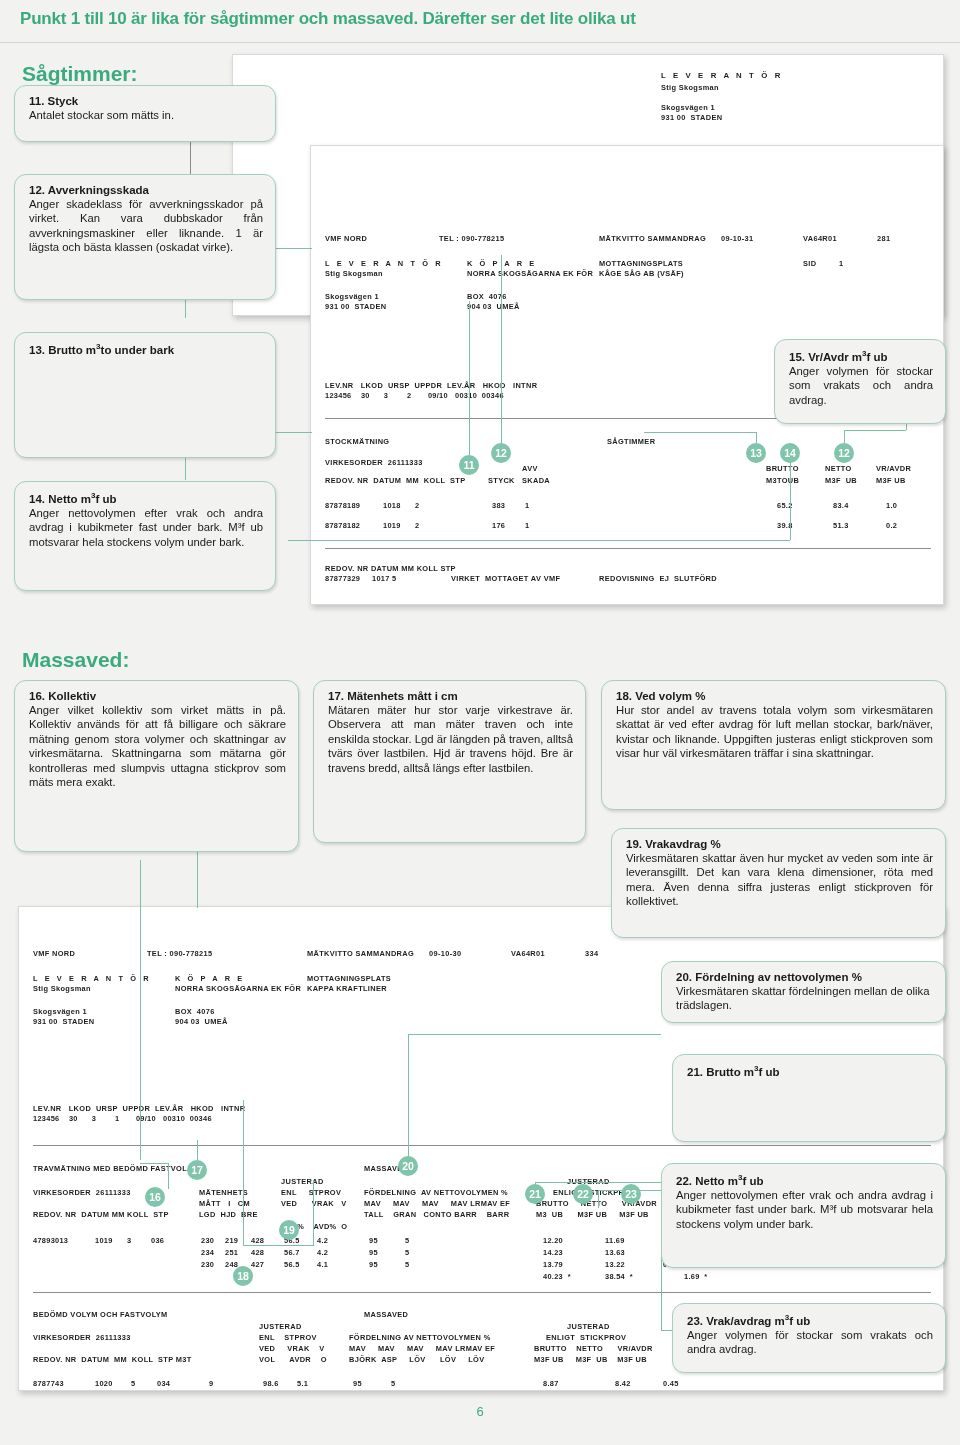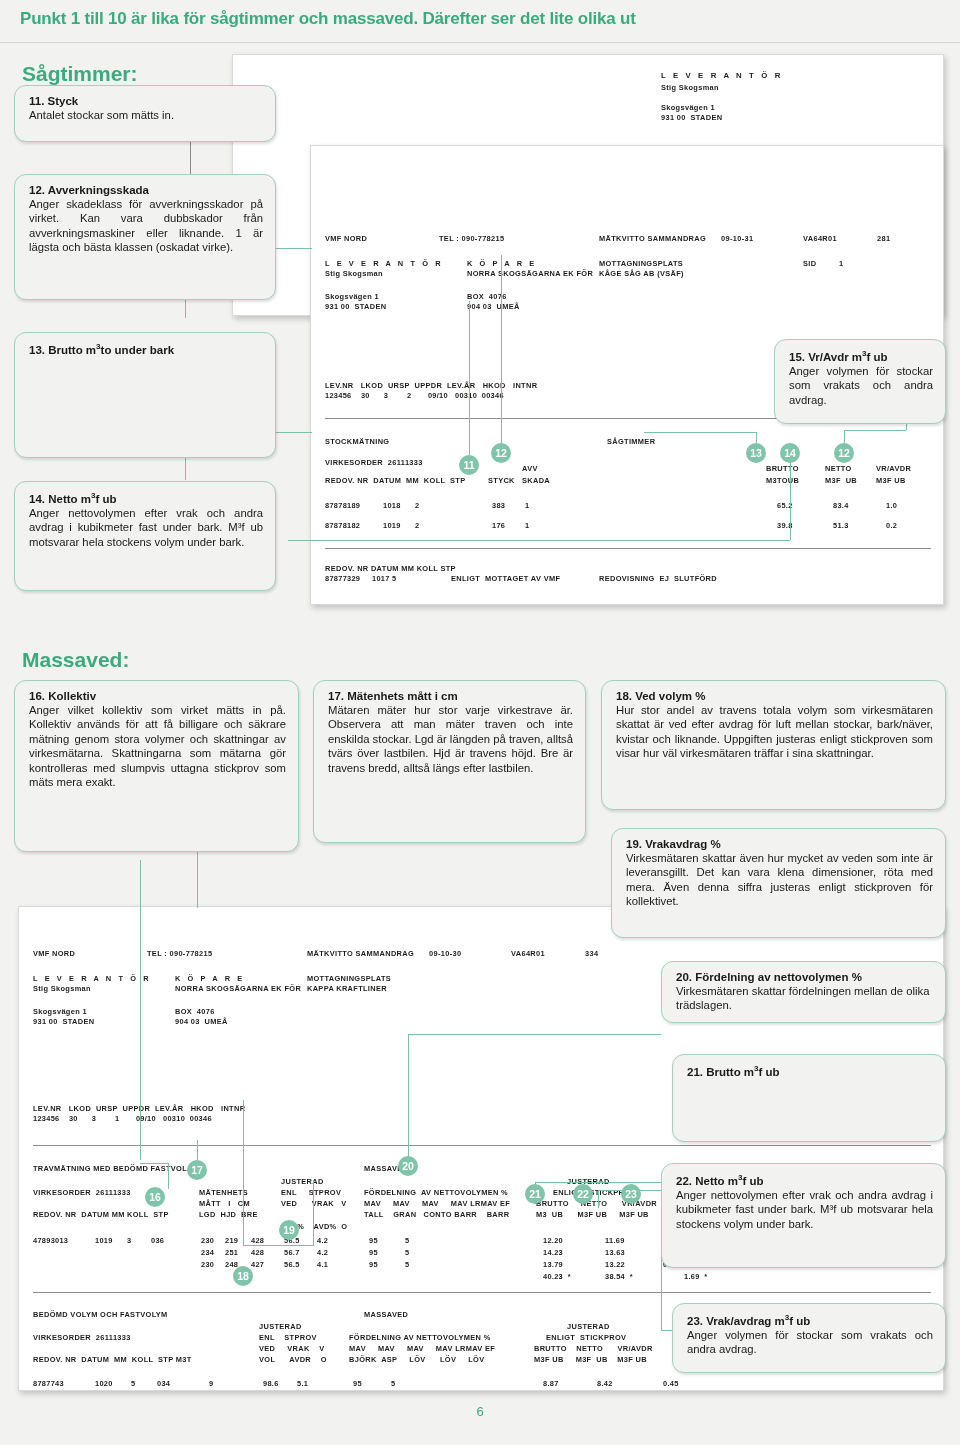--- a/index.html
+++ b/index.html
@@ -162,21 +162,21 @@
     <div class="mono num" style="left:181px;top:375px;">176</div>
     <div class="mono num" style="left:214px;top:375px;">1</div>
     <div class="mono num" style="left:466px;top:375px;">39.8</div>
     <div class="mono num" style="left:522px;top:375px;">51.3</div>
     <div class="mono num" style="left:575px;top:375px;">0.2</div>
   </div>
 
   <div class="rule" style="left:14px;top:402px;width:606px;"></div>
   <div class="mono" style="left:14px;top:418px;">REDOV. NR DATUM MM KOLL STP</div>
   <div class="mono num" style="left:14px;top:428px;">87877329     1017 5</div>
-  <div class="mono" style="left:140px;top:428px;">ENLIGT  MOTTAGET AV VMF</div>
+  <div class="mono" style="left:140px;top:428px;">VIRKET  MOTTAGET AV VMF</div>
   <div class="mono" style="left:288px;top:428px;">REDOVISNING  EJ  SLUTFÖRD</div>
 </div>
 
 <div class="line linev lineg" style="left:190px;top:138px;height:110px;"></div>
 <div class="line linev" style="left:469px;top:301px;height:154px;"></div>
 <div class="line linev" style="left:501px;top:255px;height:190px;"></div>
 <div class="line linev" style="left:185px;top:248px;height:70px;"></div>
 <div class="line lineh" style="left:185px;top:248px;width:127px;"></div>
 <div class="line lineh" style="left:185px;top:432px;width:127px;"></div>
 <div class="line linev" style="left:185px;top:432px;height:48px;"></div>
@@ -330,21 +330,21 @@
     <div class="mono num" style="left:14px;top:472px;">8787743</div>
     <div class="mono num" style="left:76px;top:472px;">1020</div>
     <div class="mono num" style="left:112px;top:472px;">5</div>
     <div class="mono num" style="left:138px;top:472px;">034</div>
     <div class="mono num" style="left:190px;top:472px;">9</div>
     <div class="mono num" style="left:244px;top:472px;">98.6</div>
     <div class="mono num" style="left:278px;top:472px;">5.1</div>
     <div class="mono num" style="left:334px;top:472px;">95</div>
     <div class="mono num" style="left:372px;top:472px;">5</div>
     <div class="mono num" style="left:524px;top:472px;">8.87</div>
-    <div class="mono num" style="left:578px;top:472px;">8.42</div>
+    <div class="mono num" style="left:596px;top:472px;">8.42</div>
     <div class="mono num" style="left:644px;top:472px;">0.45</div>
   </div>
 </div>
 
 <div class="line linev" style="left:168px;top:1163px;height:26px;"></div>
 <div class="line linev" style="left:140px;top:860px;height:300px;"></div>
 <div class="line lineh" style="left:140px;top:1163px;width:28px;"></div>
 <div class="line linev" style="left:197px;top:1140px;height:20px;"></div>
 <div class="line linev" style="left:197px;top:848px;height:60px;"></div>
 <div class="line linev" style="left:243px;top:1145px;height:100px;"></div>

